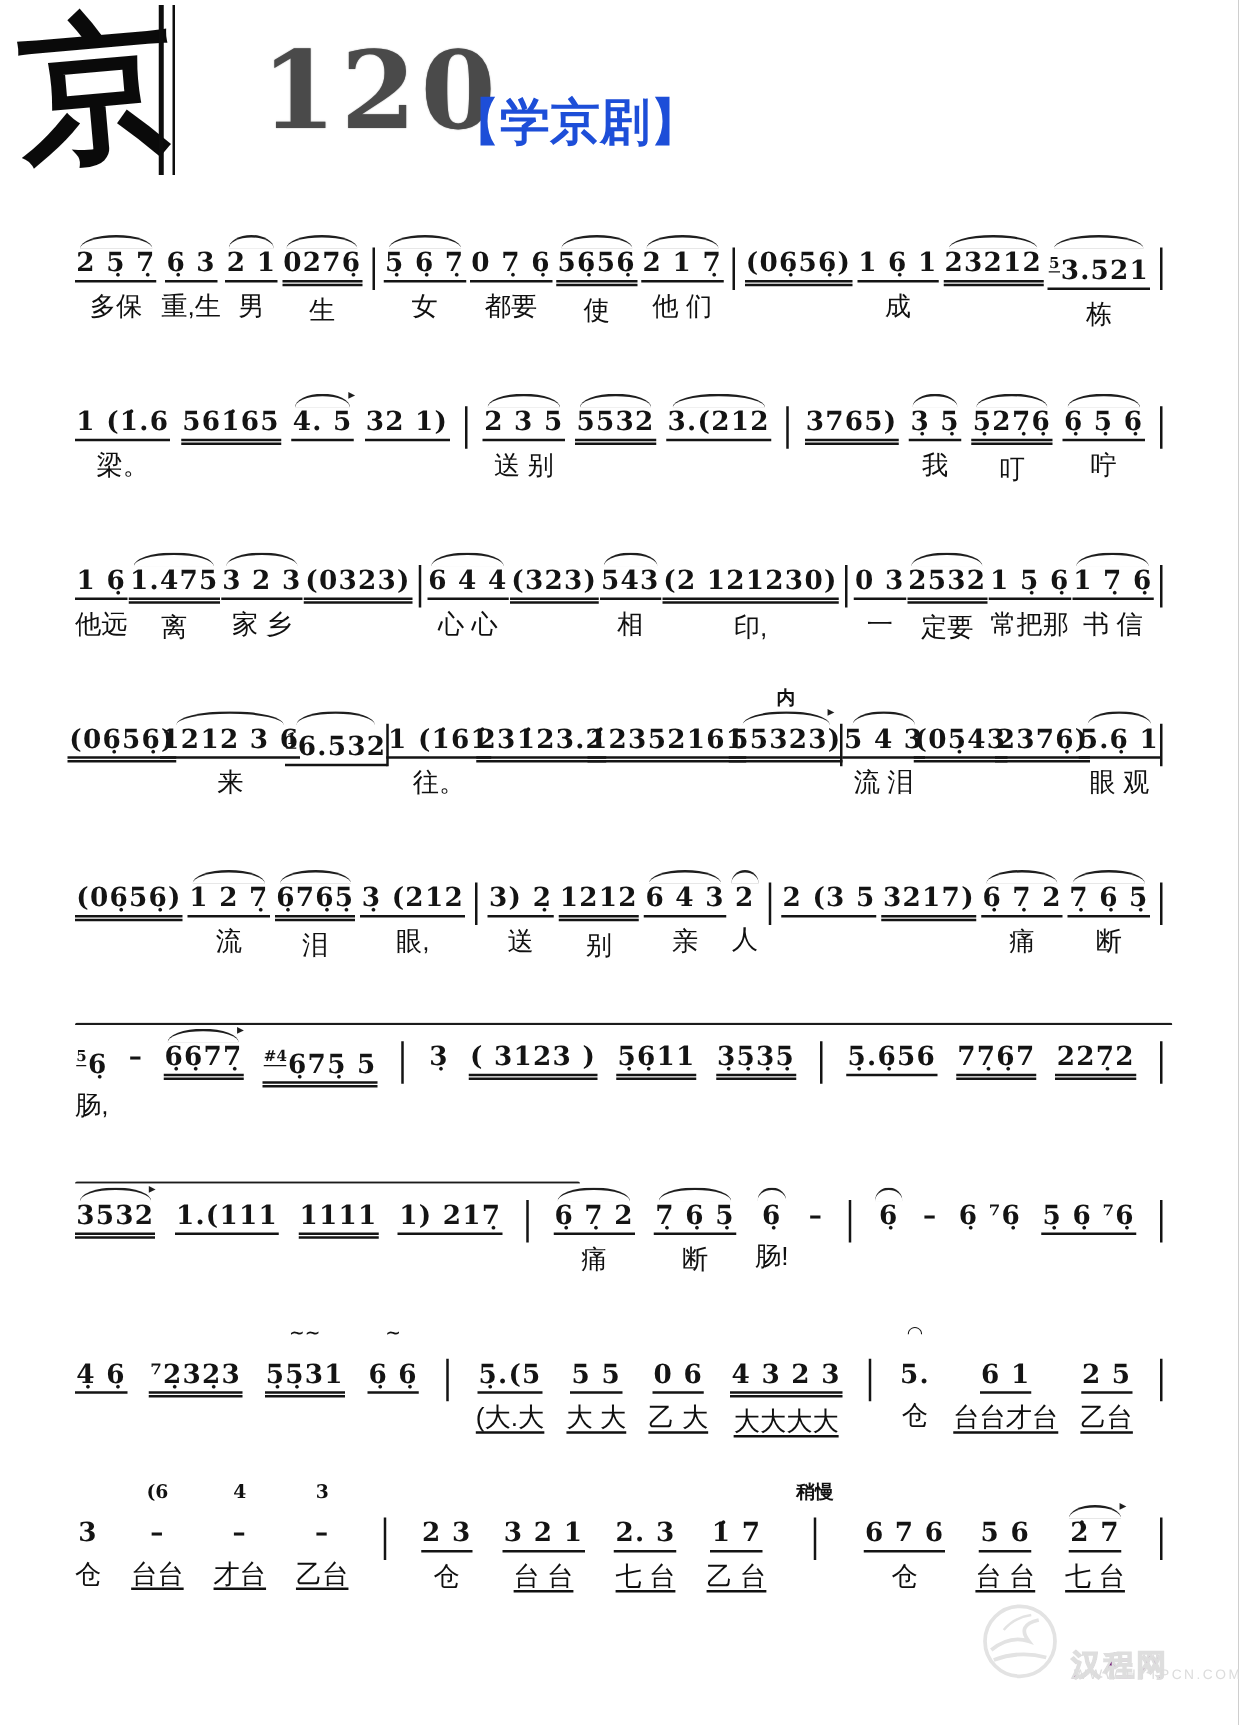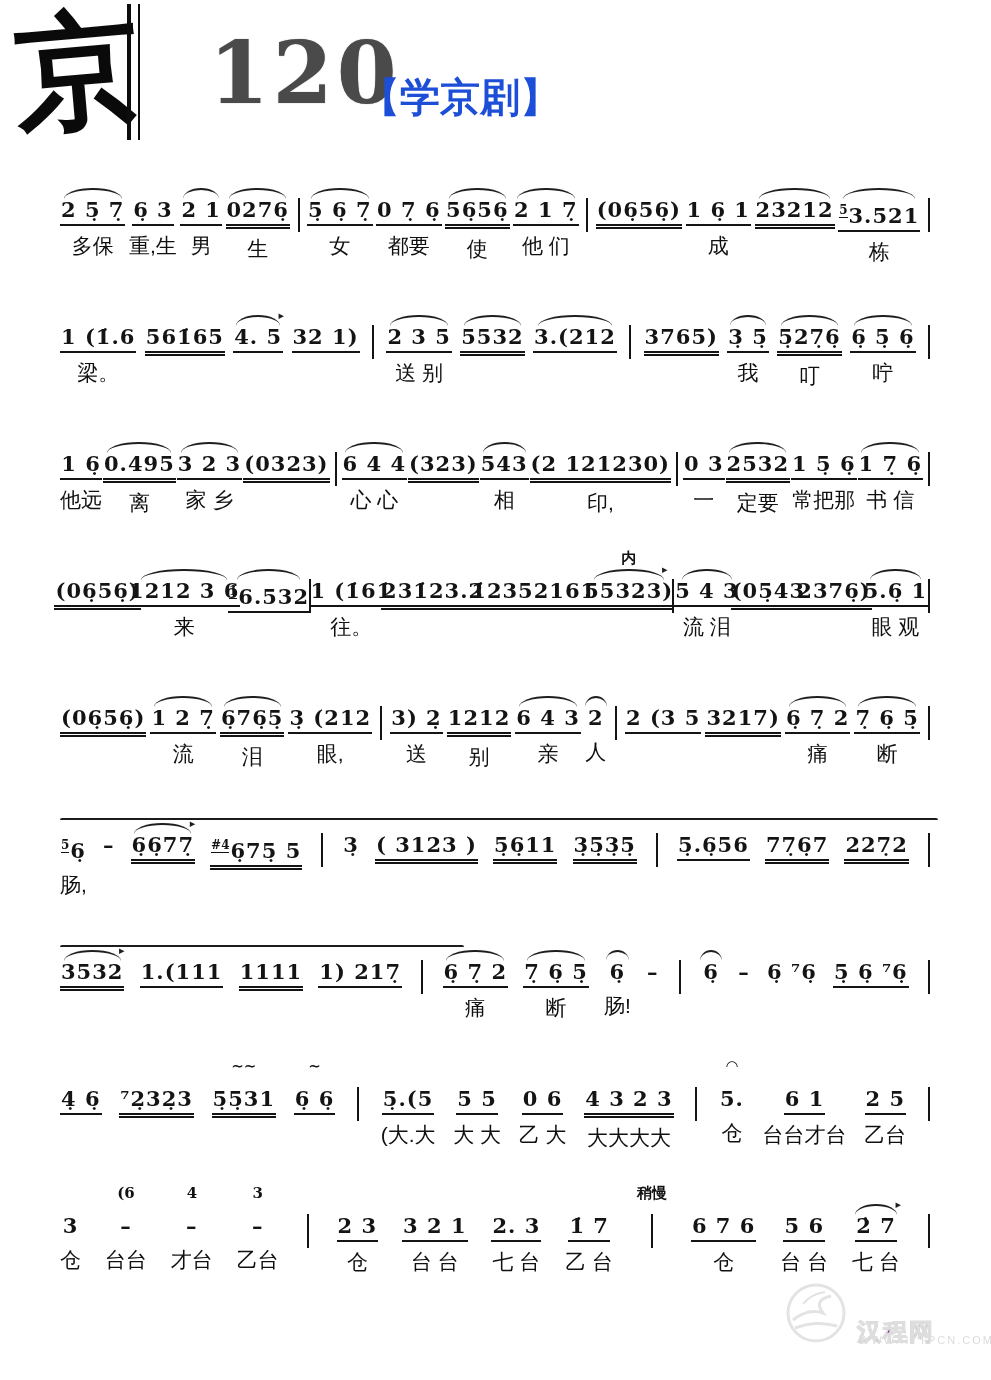--- a/index.html
+++ b/index.html
@@ -28,21 +28,21 @@
   .arcrow{height:12px;width:100%;position:relative;}
   .arc{position:relative;margin:2px auto 0 auto;width:88%;min-width:22px;height:9px;
        border-top:2px solid #1e1e1e;border-radius:100% 100% 0 0 / 200% 200% 0 0;}
   .arc.arrow::after{content:"\25B8";position:absolute;right:-4px;top:-8px;font-size:11px;color:#1e1e1e;}
   .note{font-family:"DejaVu Serif",serif;font-weight:700;font-size:21px;line-height:24px;
         letter-spacing:1px;white-space:nowrap;color:#141414;padding:0 1px 2px 1px;}
   .u1{border-bottom:2px solid #141414;}
   .u2{border-bottom:5px double #141414;}
   .sup{font-size:12px;vertical-align:9px;letter-spacing:0;margin-right:1px;border-bottom:1px solid #141414;}
   .ly{margin-top:7px;height:28px;font-size:21px;line-height:26px;white-space:nowrap;color:#101010;}
-  .lyu{text-underline-offset:4px;text-align:center;}
+  .lyu{text-decoration:underline;text-underline-offset:4px;text-align:center;}
   .barGrp .bar{width:2px;height:34px;background:#141414;margin-top:12px;}
 
   
   #wm{position:absolute;right:8px;bottom:16px;width:200px;height:86px;color:#e4e4e4;}
   #wm svg{position:absolute;left:0;top:2px;}
   .wmname{position:absolute;left:74px;top:10px;font-size:24px;font-weight:800;
           letter-spacing:2px;color:#701a75;margin-top:28px;-webkit-text-stroke:1px #dedede;}
   .wmurl{position:absolute;left:76px;top:56px;font-size:11px;letter-spacing:2px;color:#dcdcdc;}
 </style>
 </head>
@@ -256,21 +256,21 @@
           <div class="mark">&nbsp;</div>
           <div class="arcrow"></div>
           <div class="note u1">1 6̣</div>
           <div class="ly">他远</div>
         </div>
         <div class="grp">
           <div class="mark">&nbsp;</div>
           <div class="arcrow">
             <div class="arc"></div>
           </div>
-          <div class="note u2">0.495</div>
+          <div class="note u2">1.475</div>
           <div class="ly">离</div>
         </div>
         <div class="grp">
           <div class="mark">&nbsp;</div>
           <div class="arcrow">
             <div class="arc"></div>
           </div>
           <div class="note u1">3 2 3</div>
           <div class="ly">家 乡</div>
         </div>

